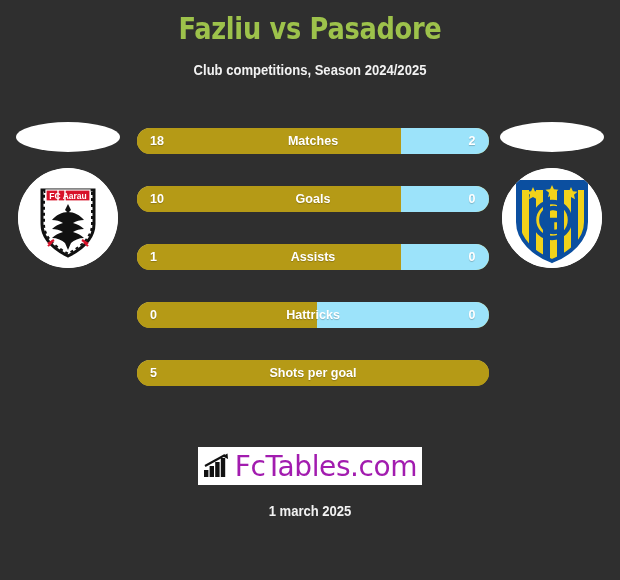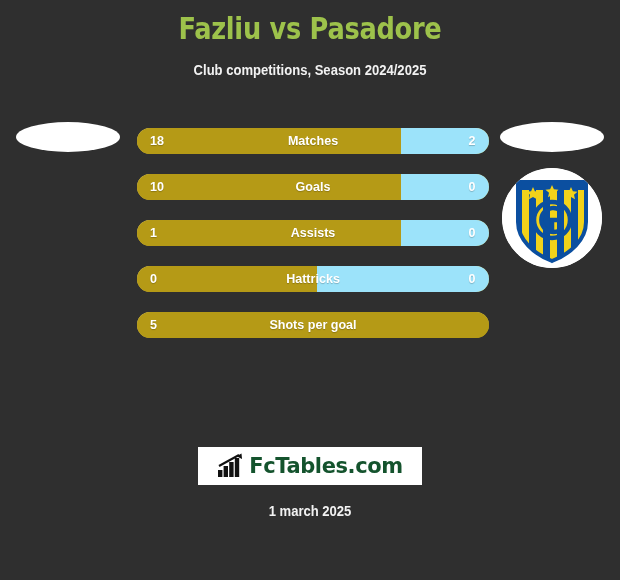--- a/index.html
+++ b/index.html
@@ -80,21 +80,21 @@
   
   .stats {
     position: absolute;
     top: 128px;
     left: 137px;
     width: 352px;
   }
   .stat-row {
     position: relative;
     height: 26px;
-    margin-bottom: 20px;
+    margin-bottom: 32px;
     border-radius: 13px;
     overflow: hidden;
     background: #b59a16;
     box-shadow: inset 0 1px 0 rgba(255,255,255,0.35),
                 inset 1px 0 0 rgba(255,255,255,0.25);
   }
   .stat-fill-home {
     position: absolute;
     top: 0; left: 0; bottom: 0;
     background: #b59a16;
@@ -144,23 +144,23 @@
     width: 224px;
     height: 38px;
     background: #ffffff;
     display: flex;
     align-items: center;
     justify-content: center;
     gap: 5px;
   }
   .brand-icon { display: block; }
   .brand-text {
-    color: #14532d;
-    font-size: 21px;
-    font-weight: bold;
+    color: #a21caf;
+    font-size: 28px;
+    font-weight: normal;
     letter-spacing: -0.4px;
     font-family: "DejaVu Sans", sans-serif;
   }
   .footer-date {
     position: absolute;
     top: 503px;
     left: 0;
     width: 620px;
     text-align: center;
     color: #f2f2f2;
@@ -173,20 +173,37 @@
   }
 </style>
 </head>
 <body>
 
 <div class="page-title">Fazliu vs Pasadore</div>
 <div class="page-subtitle">Club competitions, Season 2024/2025</div>
 
 <div class="player-panel left">
   <div class="player-photo"></div>
+  <div class="player-badge">
+    <svg width="100" height="100" viewBox="0 0 100 100">
+      <circle cx="50" cy="50" r="50" fill="#ffffff"></circle>
+      <path d="M24 22 H76 V56 C76 72 62 82 50 88 C38 82 24 72 24 56 Z" fill="#ffffff" stroke="#111" stroke-width="3"></path>
+      <path d="M26 24 H74 V56 C74 70 61 80 50 85.5 C39 80 26 70 26 56 Z" fill="none" stroke="#111" stroke-width="2" stroke-dasharray="3 3"></path>
+      <rect x="28" y="22" width="44" height="11" fill="#d8122a"></rect>
+      <rect x="28" y="22" width="44" height="11" fill="none" stroke="#ffffff" stroke-width="1.2"></rect>
+      <line x1="40" y1="22" x2="40" y2="33" stroke="#ffffff" stroke-width="1.4"></line>
+      <line x1="47" y1="22" x2="47" y2="33" stroke="#ffffff" stroke-width="1.4"></line>
+      <text x="50" y="31" text-anchor="middle" fill="#ffffff" font-size="8.5" font-weight="bold" font-family="Liberation Sans, sans-serif">FC Aarau</text>
+      <g fill="#111111">
+        <path d="M50 36 L53 42 L50 45 L47 42 Z"></path>
+        <path d="M50 44 C44 44 38 47 34 52 C38 52 42 53 45 55 C41 56 37 58 34 61 C38 61 42 62 45 64 C41 65 37 67 34 70 C39 70 44 72 47 75 L50 82 L53 75 C56 72 61 70 66 70 C63 67 59 65 55 64 C58 62 62 61 66 61 C63 58 59 56 55 55 C58 53 62 52 66 52 C62 47 56 44 50 44 Z"></path>
+      </g>
+      <path d="M36 72 l-6 4 M34 74 l-4 4 M64 72 l6 4 M66 74 l4 4" stroke="#d8122a" stroke-width="2.2" fill="none"></path>
+    </svg>
+  </div>
 </div>
 
 <div class="player-panel right">
   <div class="player-photo"></div>
   <div class="player-badge">
     <svg width="100" height="100" viewBox="0 0 100 100">
       <circle cx="50" cy="50" r="50" fill="#ffffff"></circle>
       <defs>
         <clipPath id="shieldClip">
           <path d="M16 14 H84 V54 C84 72 68 86 50 93 C32 86 16 72 16 54 Z"></path>

